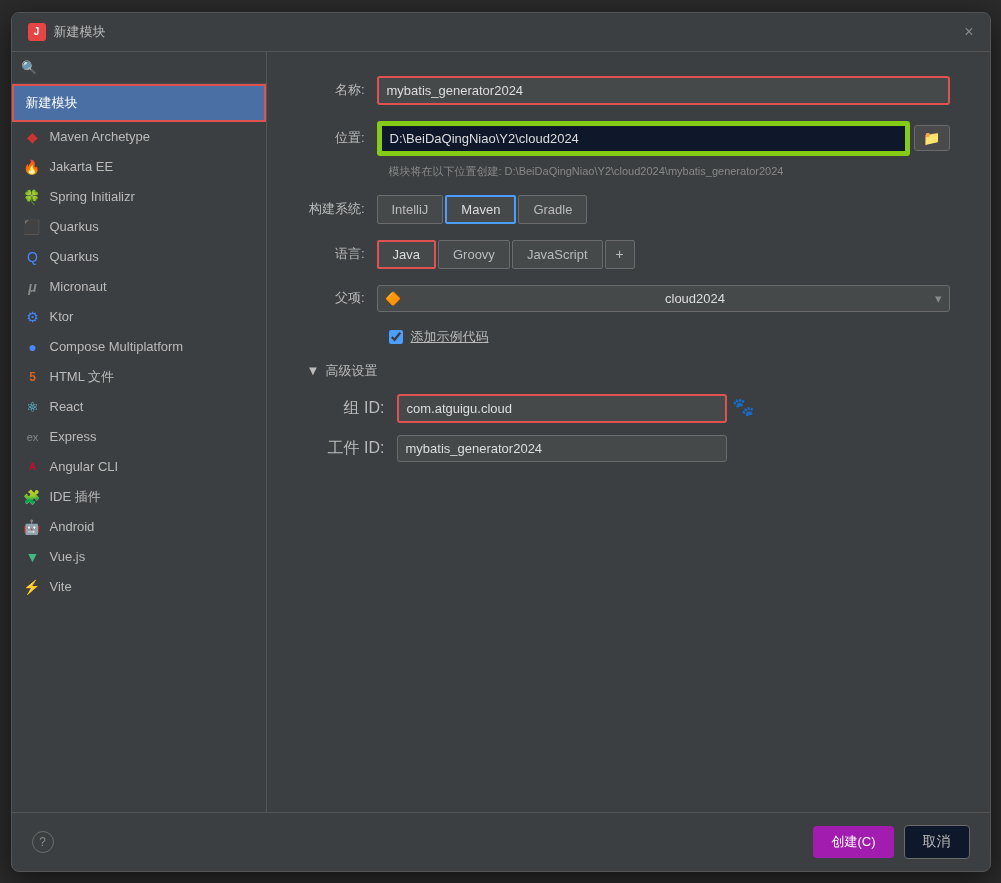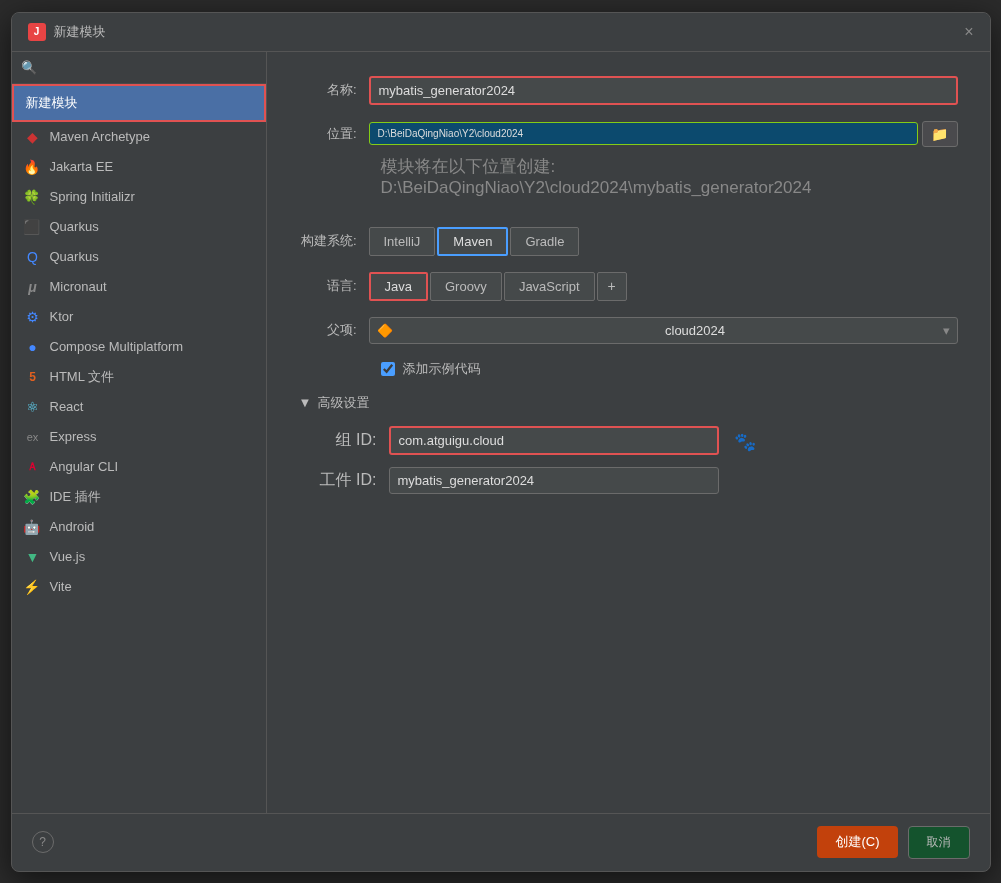--- a/index.html
+++ b/index.html
@@ -119,21 +119,21 @@
     .item-icon {
       width: 18px;
       height: 18px;
       display: flex; align-items: center; justify-content: center;
       font-size: 14px;
       flex-shrink: 0;
     }
     
     .main-panel {
       flex: 1;
-      padding: 24px 32px;
+      padding: 24px 40px;
       overflow-y: auto;
       background: #3c3f41;
     }
     .form-row {
       display: flex;
       align-items: center;
       margin-bottom: 16px;
     }
     .form-label {
       width: 70px;
@@ -160,42 +160,42 @@
       border: 2px solid #e05252;
       background: #45494a;
     }
     .path-row {
       display: flex;
       align-items: center;
       gap: 4px;
     }
     .path-input {
       flex: 1;
-      background: #0c4a6e;
-      border: 1px solid #84cc16;
+      background: #0f172a;
+      border: 5px solid #84cc16;
       border-radius: 3px;
       padding: 5px 8px;
       color: #ddd;
-      font-size: 10px;
+      font-size: 13px;
       outline: none;
     }
     .folder-btn {
       background: #4a4a4d;
       border: 1px solid #6b6b6b;
       border-radius: 3px;
       padding: 4px 8px;
       cursor: pointer;
       color: #bbb;
       font-size: 14px;
     }
     .hint-text {
       color: #888;
-      font-size: 17px;
+      font-size: 11px;
       margin-left: 82px;
-      margin-bottom: 29px;
+      margin-bottom: 16px;
       margin-top: -8px;
     }
     .btn-group {
       display: flex;
       gap: 2px;
     }
     .toggle-btn {
       background: #45494a;
       border: 1px solid #6b6b6b;
       padding: 5px 14px;
@@ -234,20 +234,21 @@
       top: 50%;
       transform: translateY(-50%);
       color: #888;
       pointer-events: none;
     }
     .checkbox-row {
       display: flex;
       align-items: center;
       gap: 8px;
       margin: 8px 0 16px 82px;
+      text-decoration: underline;
     }
     .checkbox-input {
       width: 14px; height: 14px;
       accent-color: #4a9eff;
       cursor: pointer;
     }
     .advanced-section {
       margin-left: 0;
     }
     .advanced-toggle {
@@ -298,35 +299,35 @@
     .dialog-footer {
       display: flex;
       justify-content: flex-end;
       align-items: center;
       padding: 12px 20px;
       border-top: 1px solid #555;
       gap: 10px;
       flex-shrink: 0;
     }
     .btn-primary {
-      background: #c2410c;
+      background: #a21caf;
       border: none;
       border-radius: 4px;
       padding: 7px 18px;
       color: white;
       font-size: 13px;
       cursor: pointer;
     }
     .btn-secondary {
-      background: #14532d;
+      background: #0f172a;
       border: 1px solid #6b6b6b;
       border-radius: 4px;
       padding: 7px 18px;
       color: #bbb;
-      font-size: 12px;
+      font-size: 14px;
       cursor: pointer;
     }
     .help-btn {
       width: 22px; height: 22px;
       border-radius: 50%;
       border: 1px solid #6b6b6b;
       background: #3c3f41;
       color: #888;
       font-size: 12px;
       cursor: pointer;
@@ -512,21 +513,21 @@
 
       <div class="advanced-section">
         <div class="advanced-toggle">
           <span>▼</span>
           <span>高级设置</span>
         </div>
         <div class="advanced-fields">
 
           <div class="group-id-row">
             <label class="group-label">组 ID:</label>
-            <div style="position:relative; display:flex; align-items:center; gap:16px;">
+            <div style="position:relative; display:flex; align-items:flex-start; gap:6px;">
               <input class="group-input" type="text" value="com.atguigu.cloud" style="">
               <span class="cursor-emoji">🐾</span>
             </div>
           </div>
 
           <div class="group-id-row">
             <label class="group-label">工件 ID:</label>
             <input class="artifact-input" type="text" value="mybatis_generator2024" style="">
           </div>
         </div>

